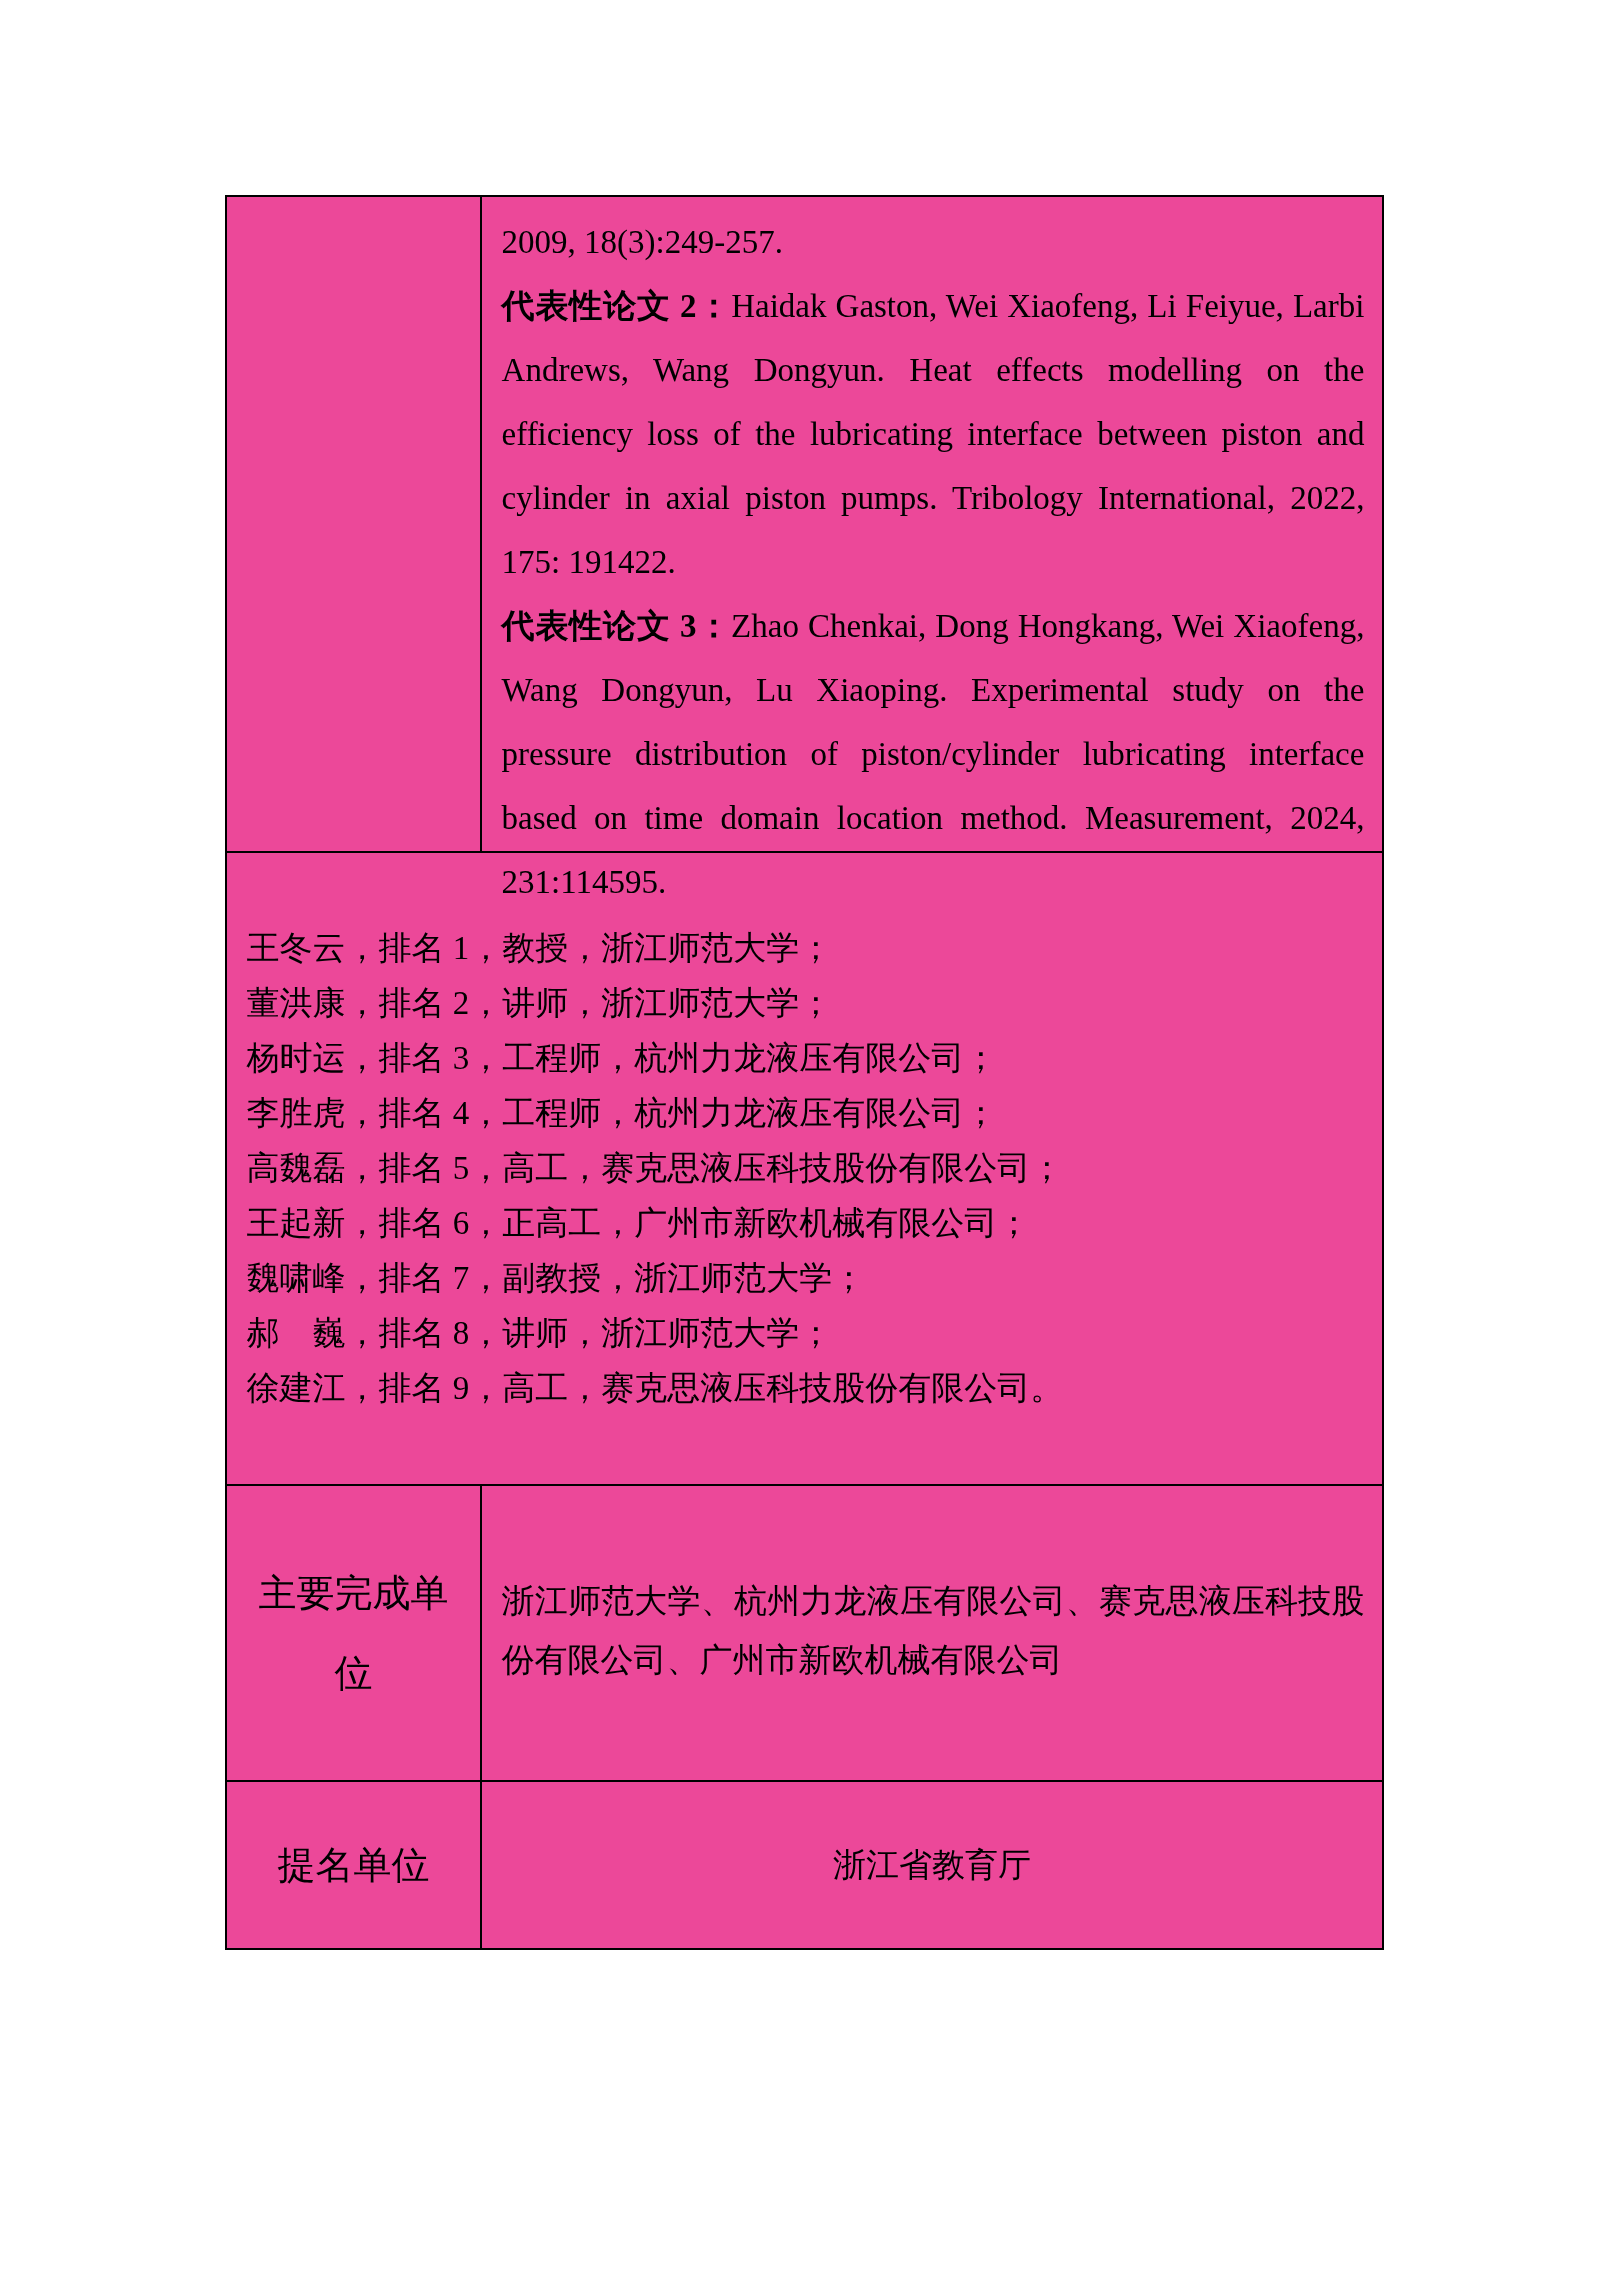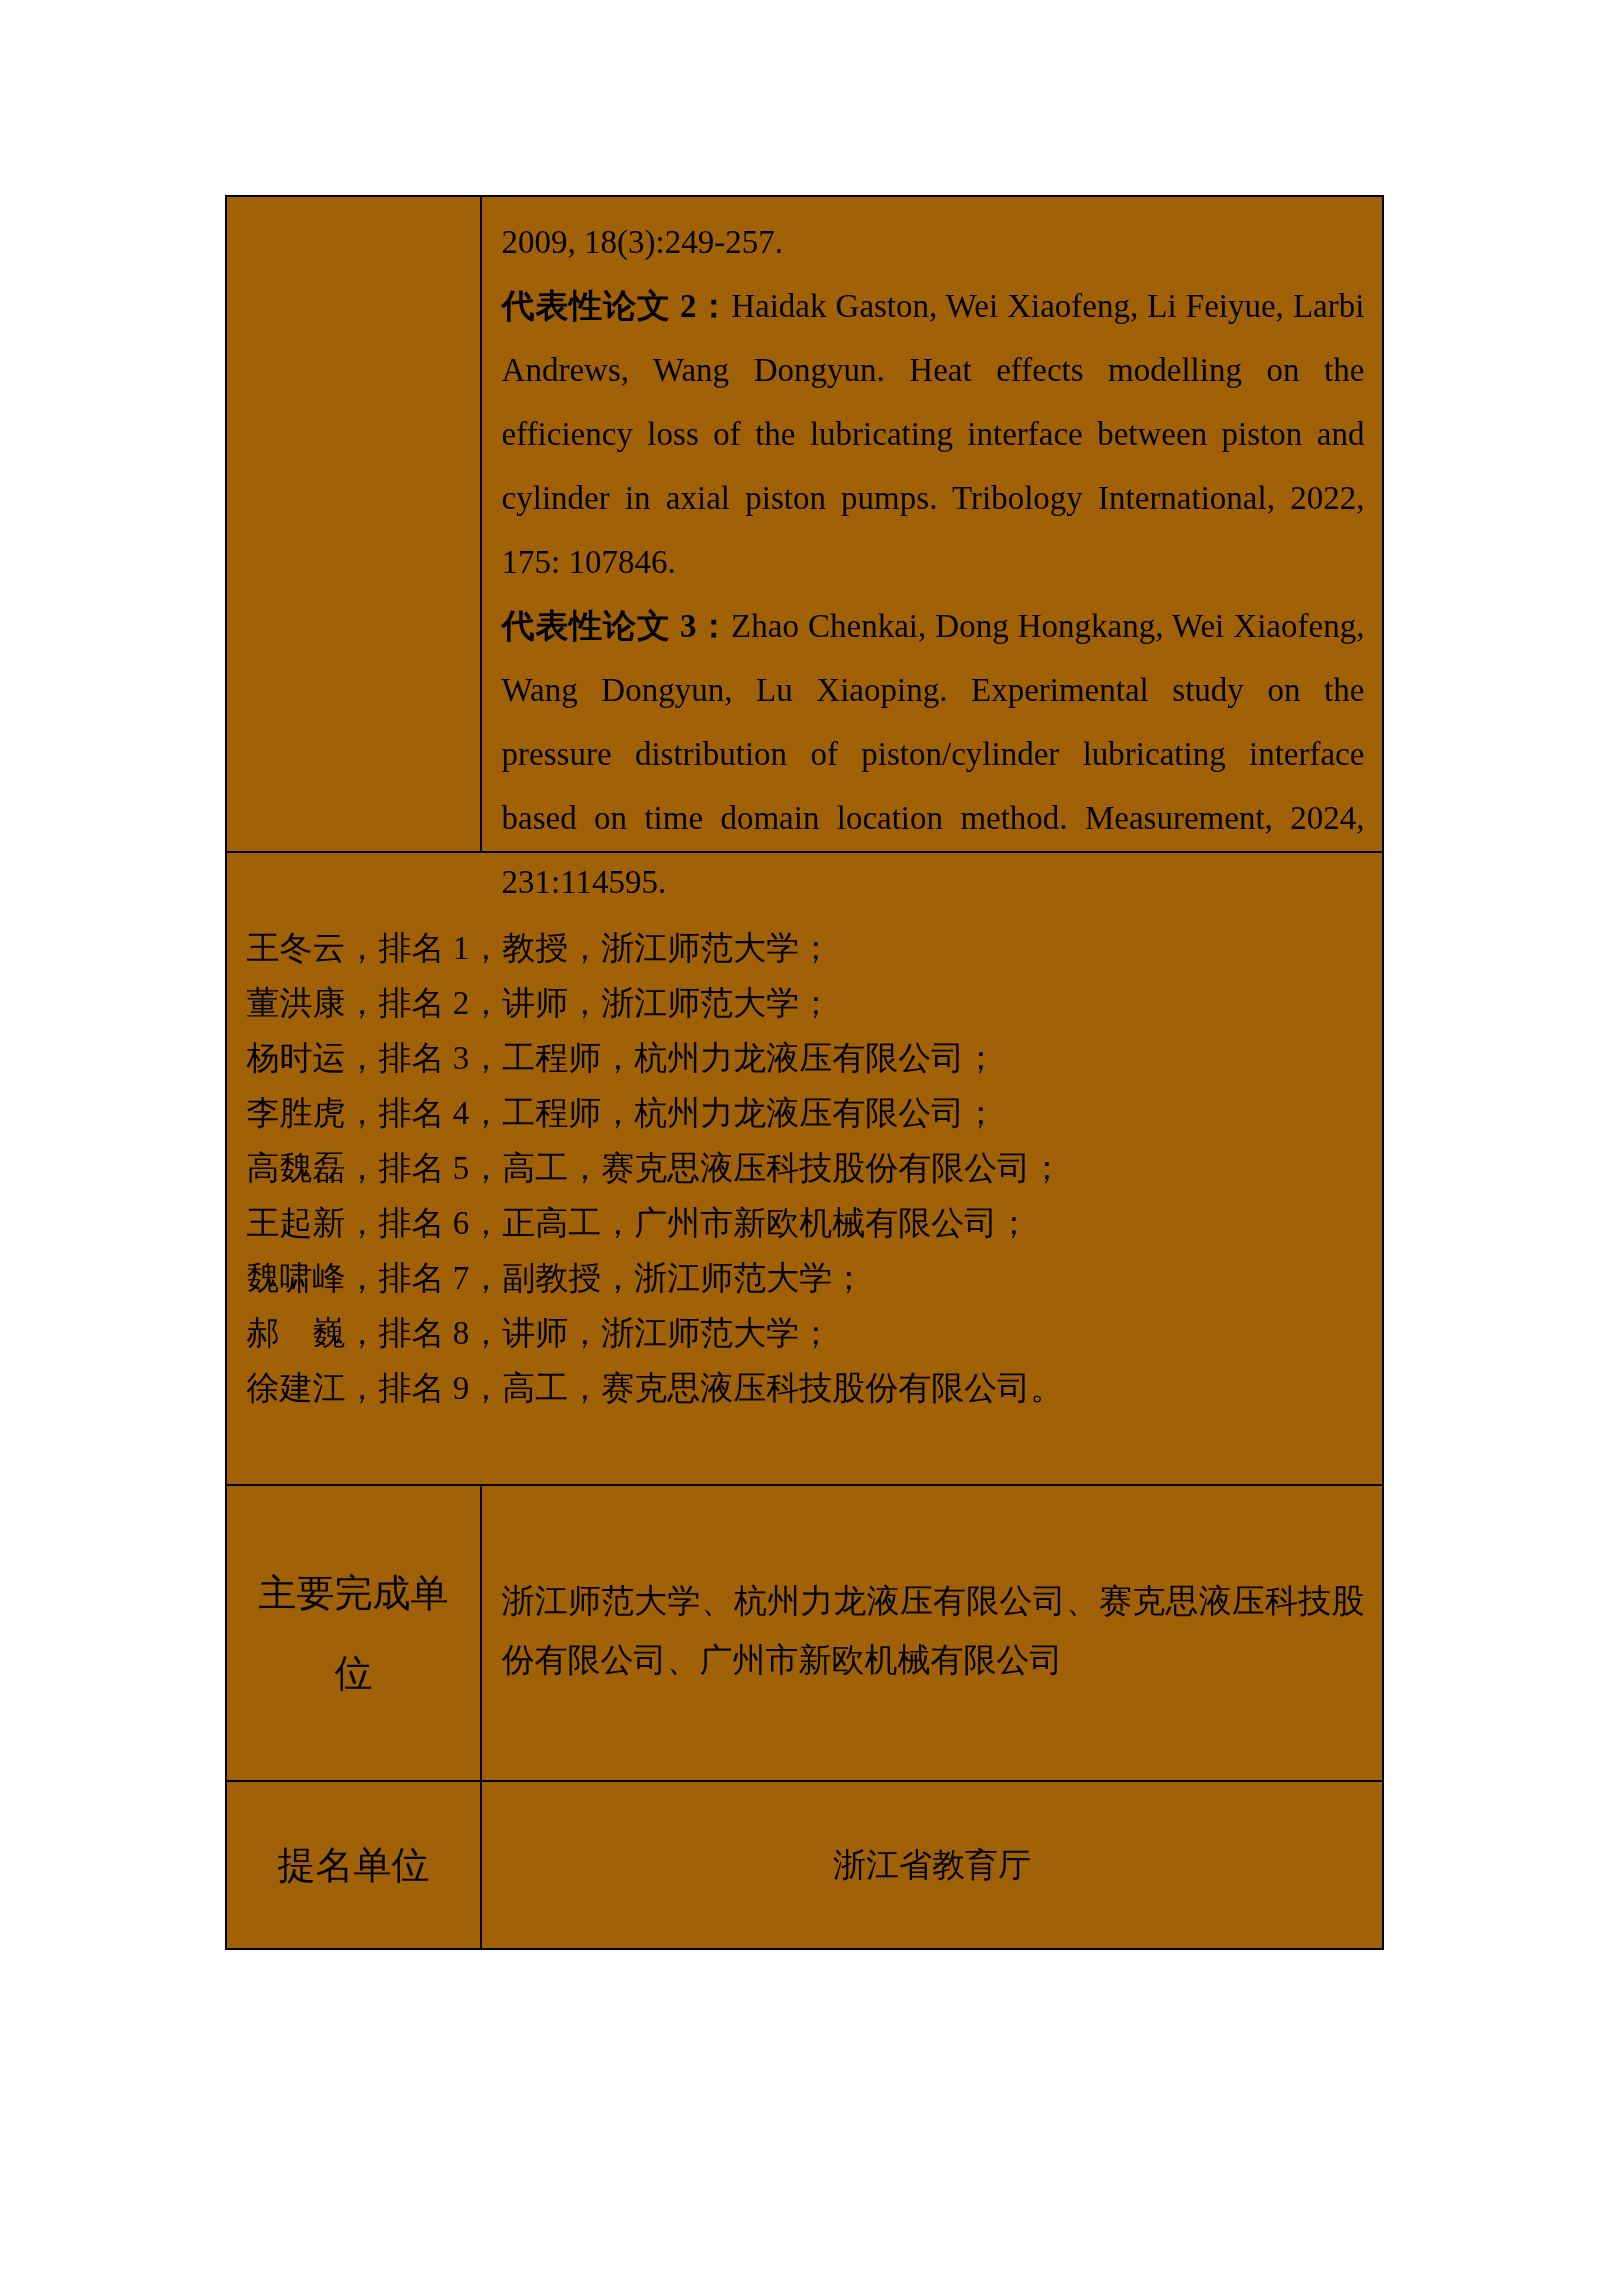--- a/index.html
+++ b/index.html
@@ -16,21 +16,21 @@
     color: #000000;
     overflow: hidden;
   }
   .doc-table {
     position: absolute;
     left: 225px;
     top: 195px;
     width: 1159px;
     border: 2px solid #000000;
     box-sizing: border-box;
-    background: #a16207;
+    background: #ec4899;
   }
   .t-row {
     display: flex;
     box-sizing: border-box;
   }
   .t-row + .t-row {
     border-top: 2px solid #000000;
   }
   .label-cell {
     width: 255px;
@@ -97,21 +97,21 @@
 </head>
 <body>
 
 <div class="page">
   <div class="doc-table">
 
     <div class="t-row row-papers">
       <div class="label-cell"></div>
       <div class="content-cell">
         <p><span class="paper-label"></span><span>2009, 18(3):249-257.</span></p>
-        <p><span class="paper-label">代表性论文 2：</span><span>Haidak Gaston, Wei Xiaofeng, Li Feiyue, Larbi Andrews, Wang Dongyun. Heat effects modelling on the efficiency loss of the lubricating interface between piston and cylinder in axial piston pumps. Tribology International, 2022, 175: 107846.</span></p>
+        <p><span class="paper-label">代表性论文 2：</span><span>Haidak Gaston, Wei Xiaofeng, Li Feiyue, Larbi Andrews, Wang Dongyun. Heat effects modelling on the efficiency loss of the lubricating interface between piston and cylinder in axial piston pumps. Tribology International, 2022, 175: 191422.</span></p>
         <p><span class="paper-label">代表性论文 3：</span><span>Zhao Chenkai, Dong Hongkang, Wei Xiaofeng, Wang Dongyun, Lu Xiaoping. Experimental study on the pressure distribution of piston/cylinder lubricating interface based on time domain location method. Measurement, 2024, 231:114595.</span></p>
       </div>
     </div>
 
     <div class="t-row row-persons">
       <div class="content-cell">
         <div class="person-line">王冬云，排名 1，教授，浙江师范大学；</div>
         <div class="person-line">董洪康，排名 2，讲师，浙江师范大学；</div>
         <div class="person-line">杨时运，排名 3，工程师，杭州力龙液压有限公司；</div>
         <div class="person-line">李胜虎，排名 4，工程师，杭州力龙液压有限公司；</div>

